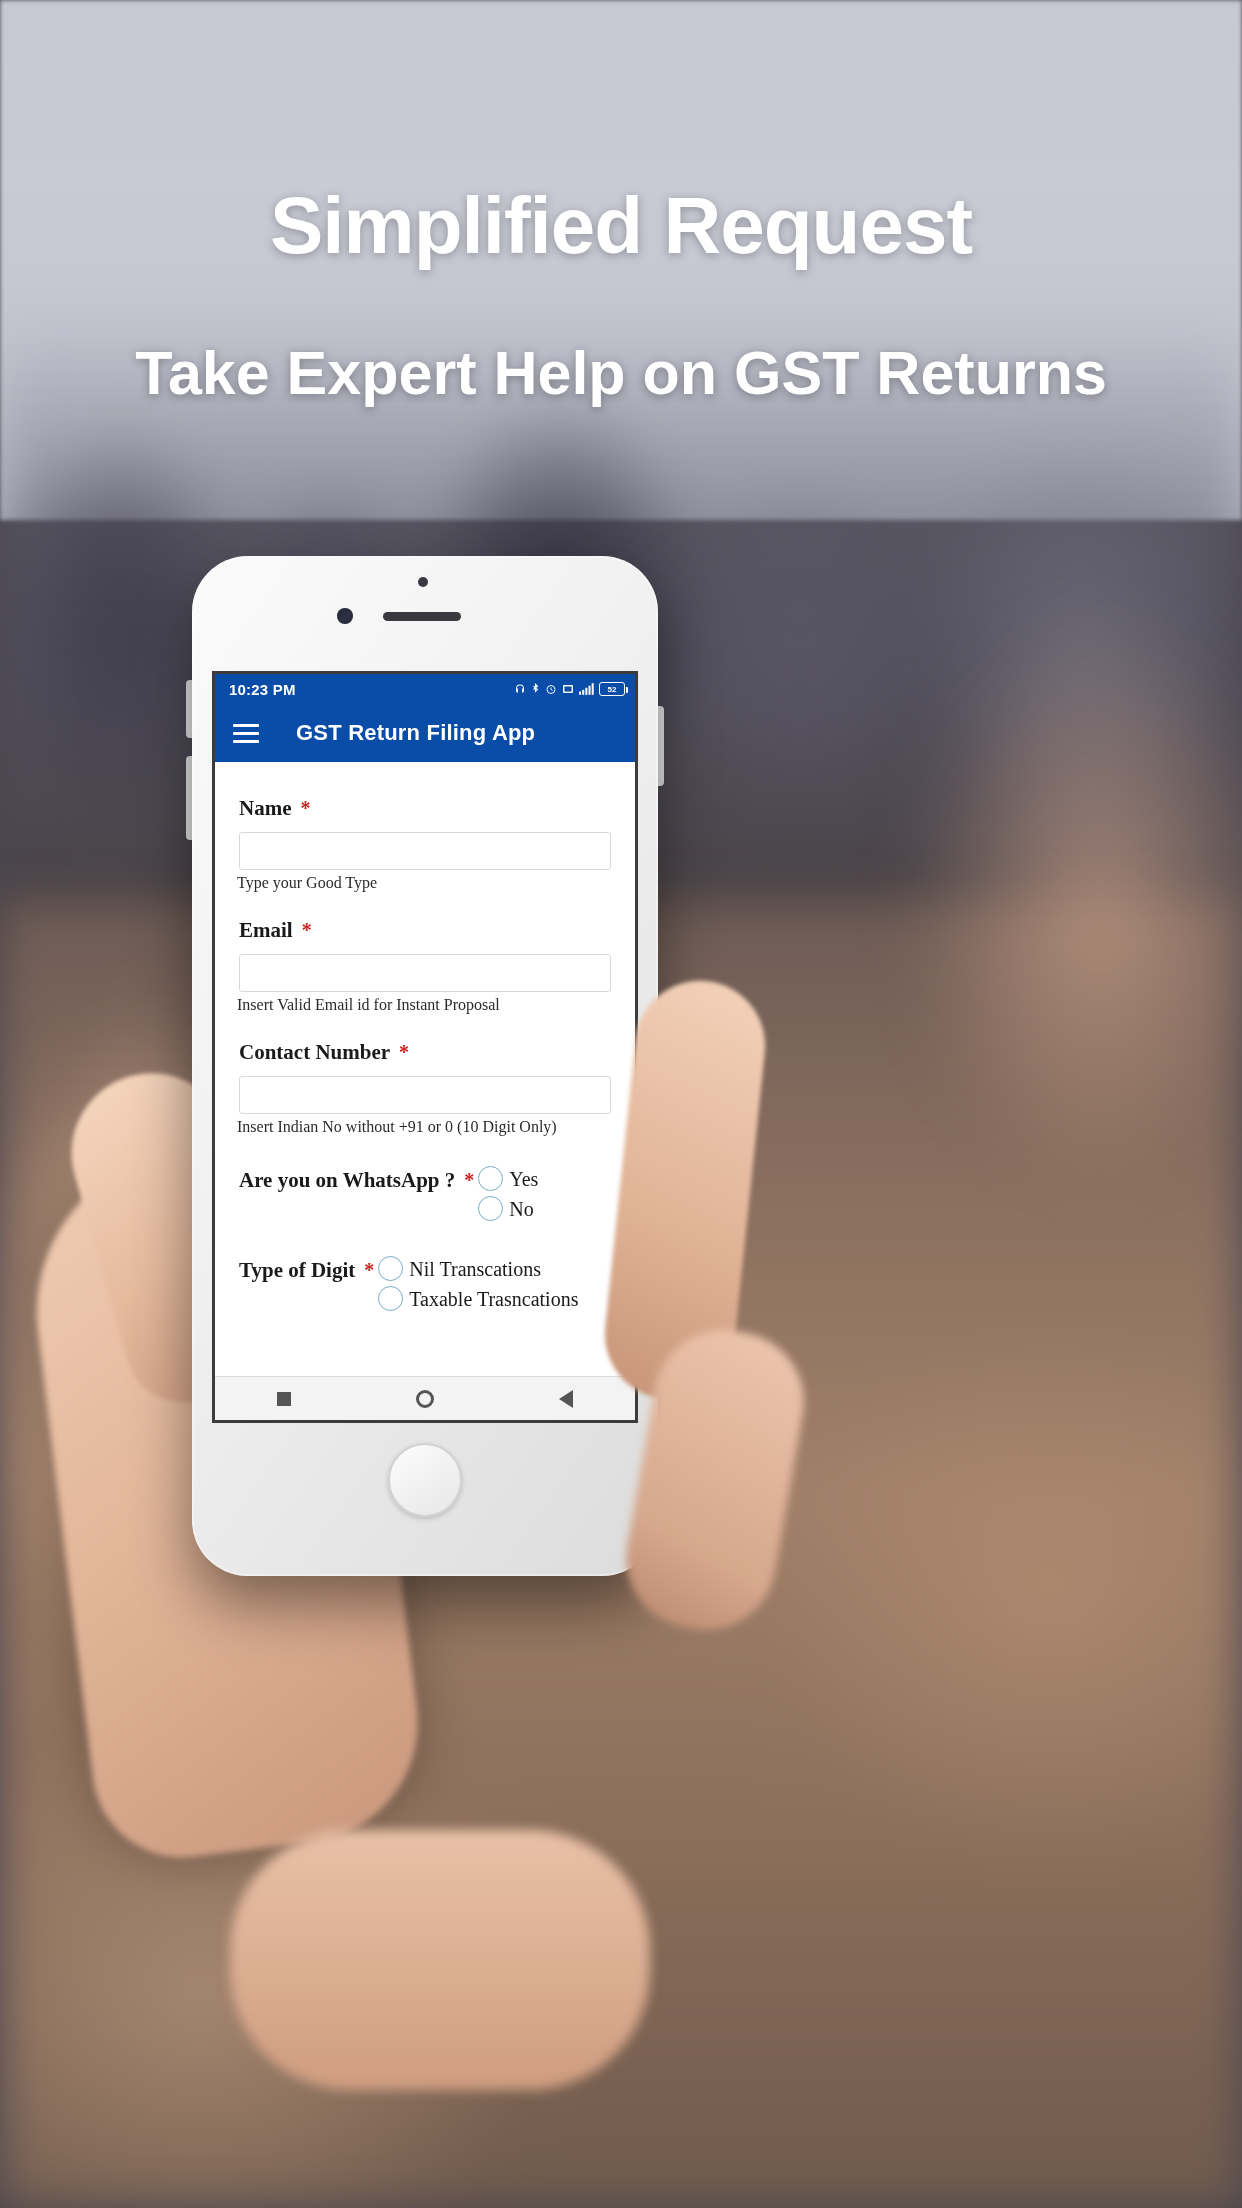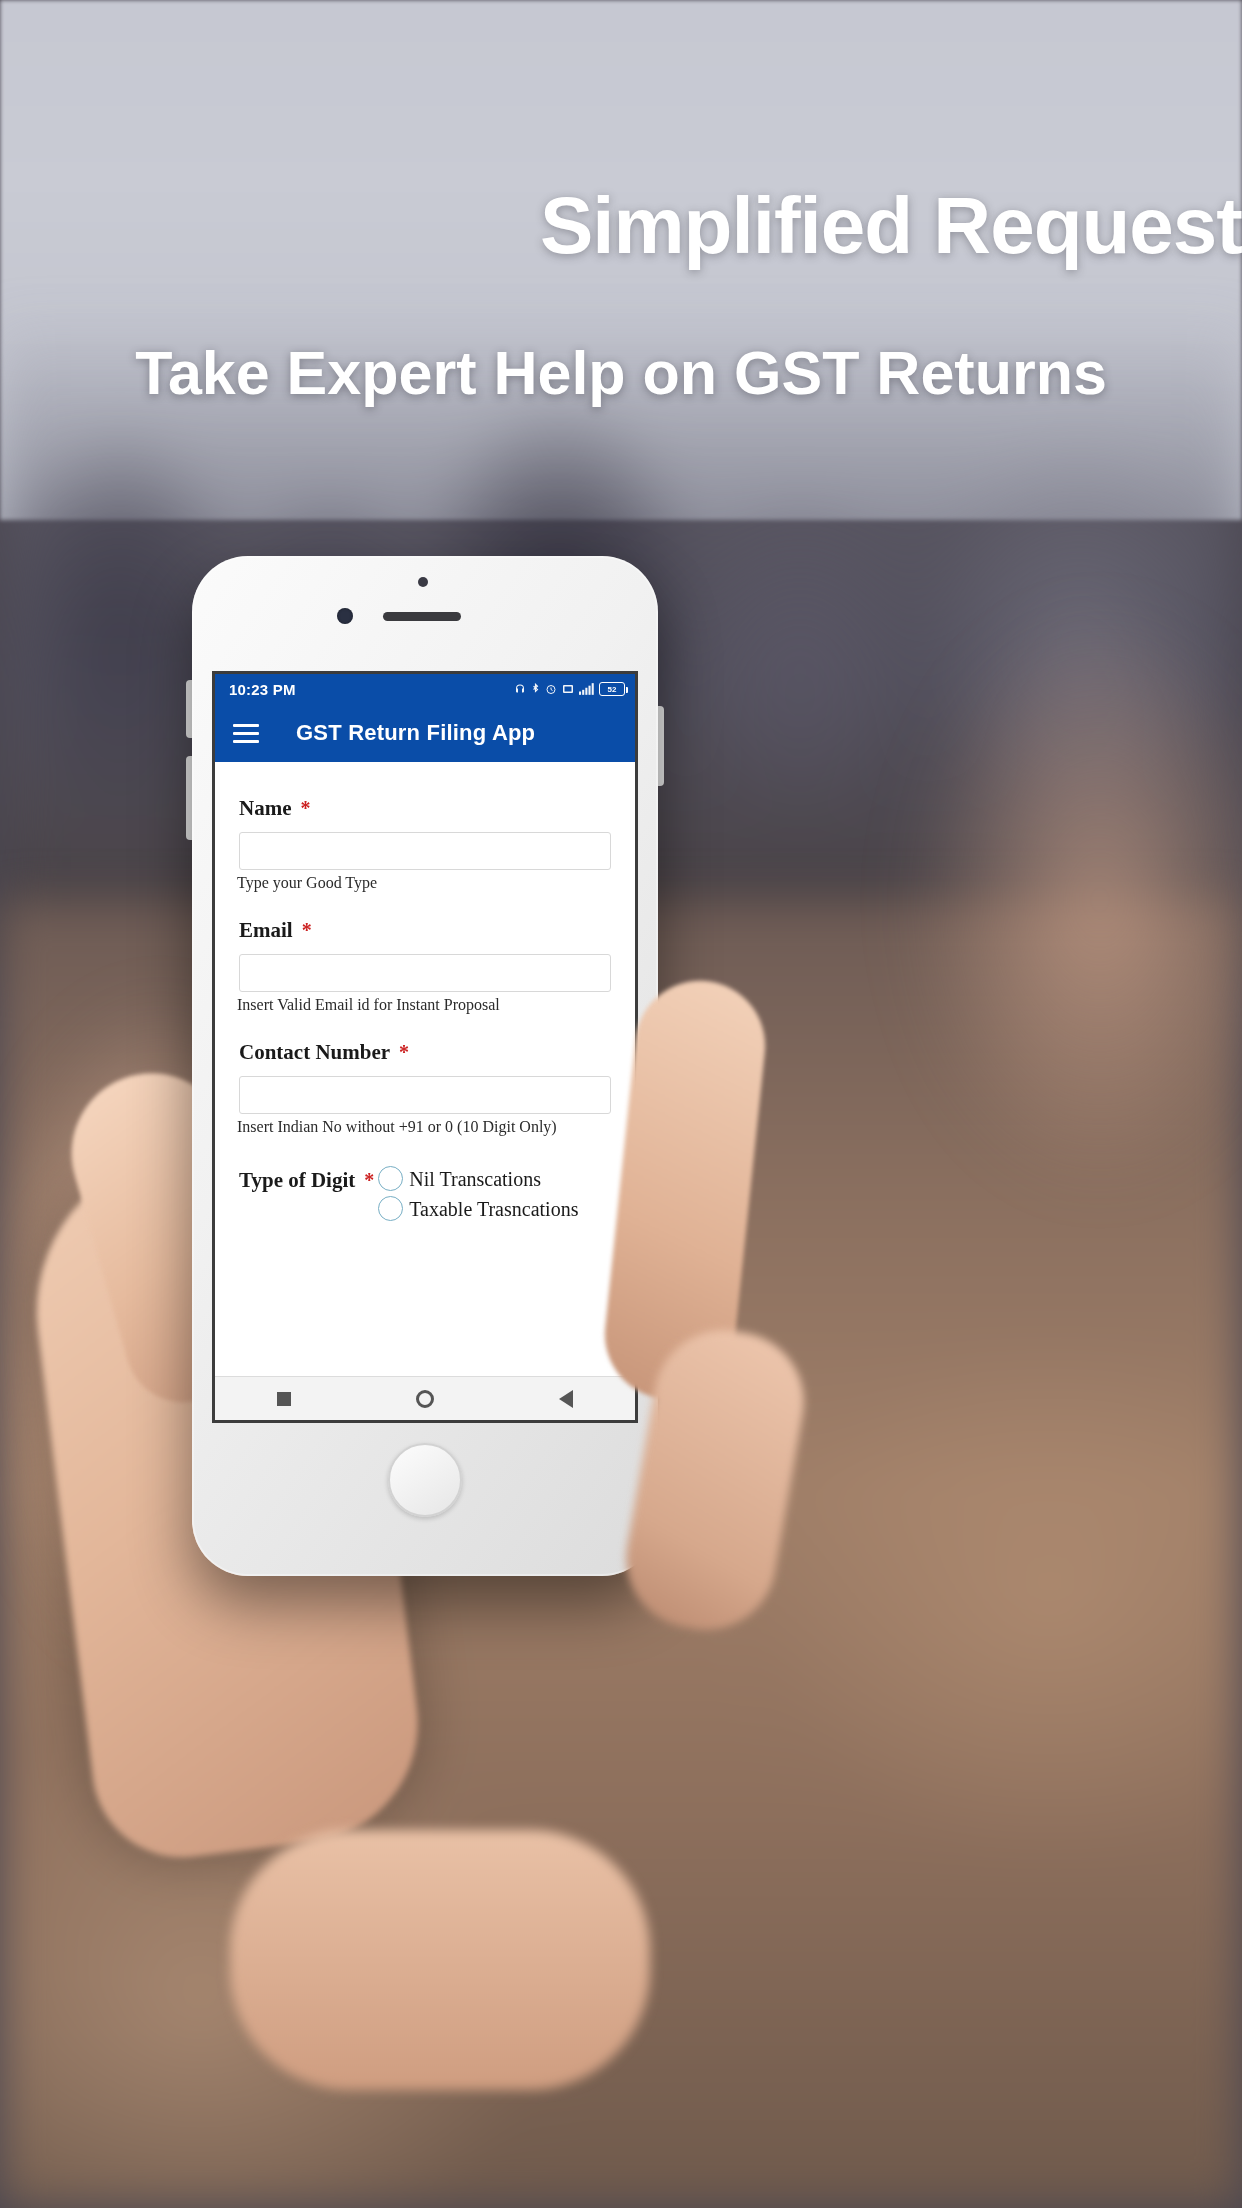--- a/index.html
+++ b/index.html
@@ -85,21 +85,21 @@
   .finger-bottom {
     left: 230px; top: 1830px; width: 420px; height: 260px;
     background: linear-gradient(180deg,#e9c1a6 0%, #cf9d80 100%);
     border-radius: 120px;
     filter: blur(6px);
   }
 
   
   .hero-title {
     position: absolute; left: 0; top: 180px; width: 1242px;
-    text-align: right;
+    text-align: center;
     font-size: 80px; font-weight: bold; color: #ffffff;
     letter-spacing: -1px;
     text-shadow: 0 2px 10px rgba(40,40,50,.35);
   }
   .hero-sub {
     position: absolute; left: 0; top: 338px; width: 1242px;
     text-align: center;
     font-size: 61px; font-weight: bold; color: #ffffff;
     letter-spacing: 0px;
     text-shadow: 0 2px 10px rgba(40,40,50,.4);
@@ -328,20 +328,35 @@
       </div>
 
       <div class="field">
         <div class="flabel">
           <span>Contact Number</span><span class="req">*</span>
         </div>
         <input class="finput" type="text" value="" style="">
         <div class="fhint">Insert Indian No without +91 or 0 (10 Digit Only)</div>
       </div>
 
+      <div class="radio-block">
+        <div class="radio-label">
+          <span>Are you on WhatsApp ?</span><span class="req">*</span>
+        </div>
+        <div class="radio-options">
+          <div class="radio-row">
+            <span class="radio-dot"></span>
+            <span class="radio-text">Yes</span>
+          </div>
+          <div class="radio-row">
+            <span class="radio-dot"></span>
+            <span class="radio-text">No</span>
+          </div>
+        </div>
+      </div>
 
       <div class="radio-block">
         <div class="radio-label">
           <span>Type of Digit</span><span class="req">*</span>
         </div>
         <div class="radio-options">
           <div class="radio-row">
             <span class="radio-dot"></span>
             <span class="radio-text">Nil Transcations</span>
           </div>

